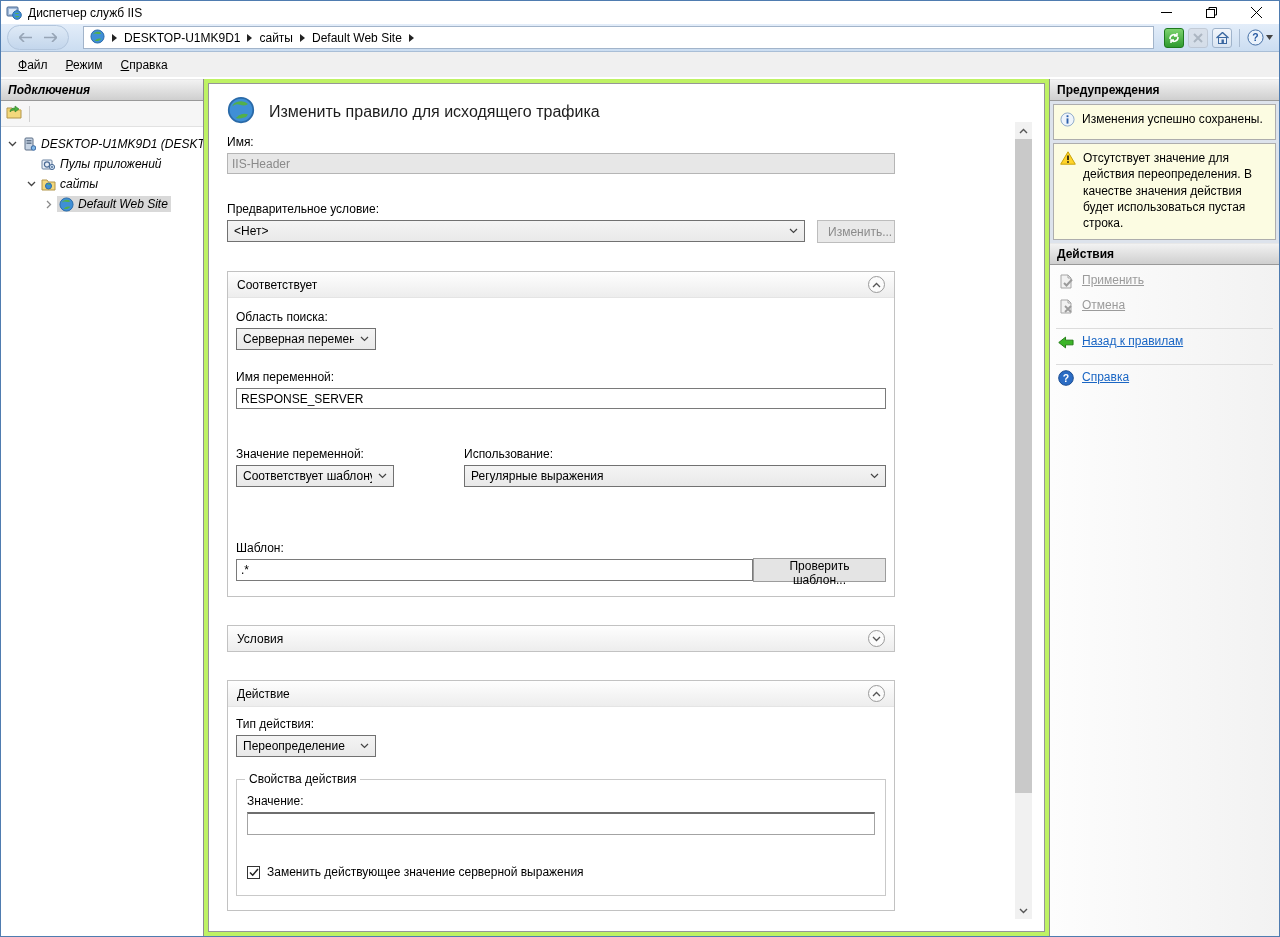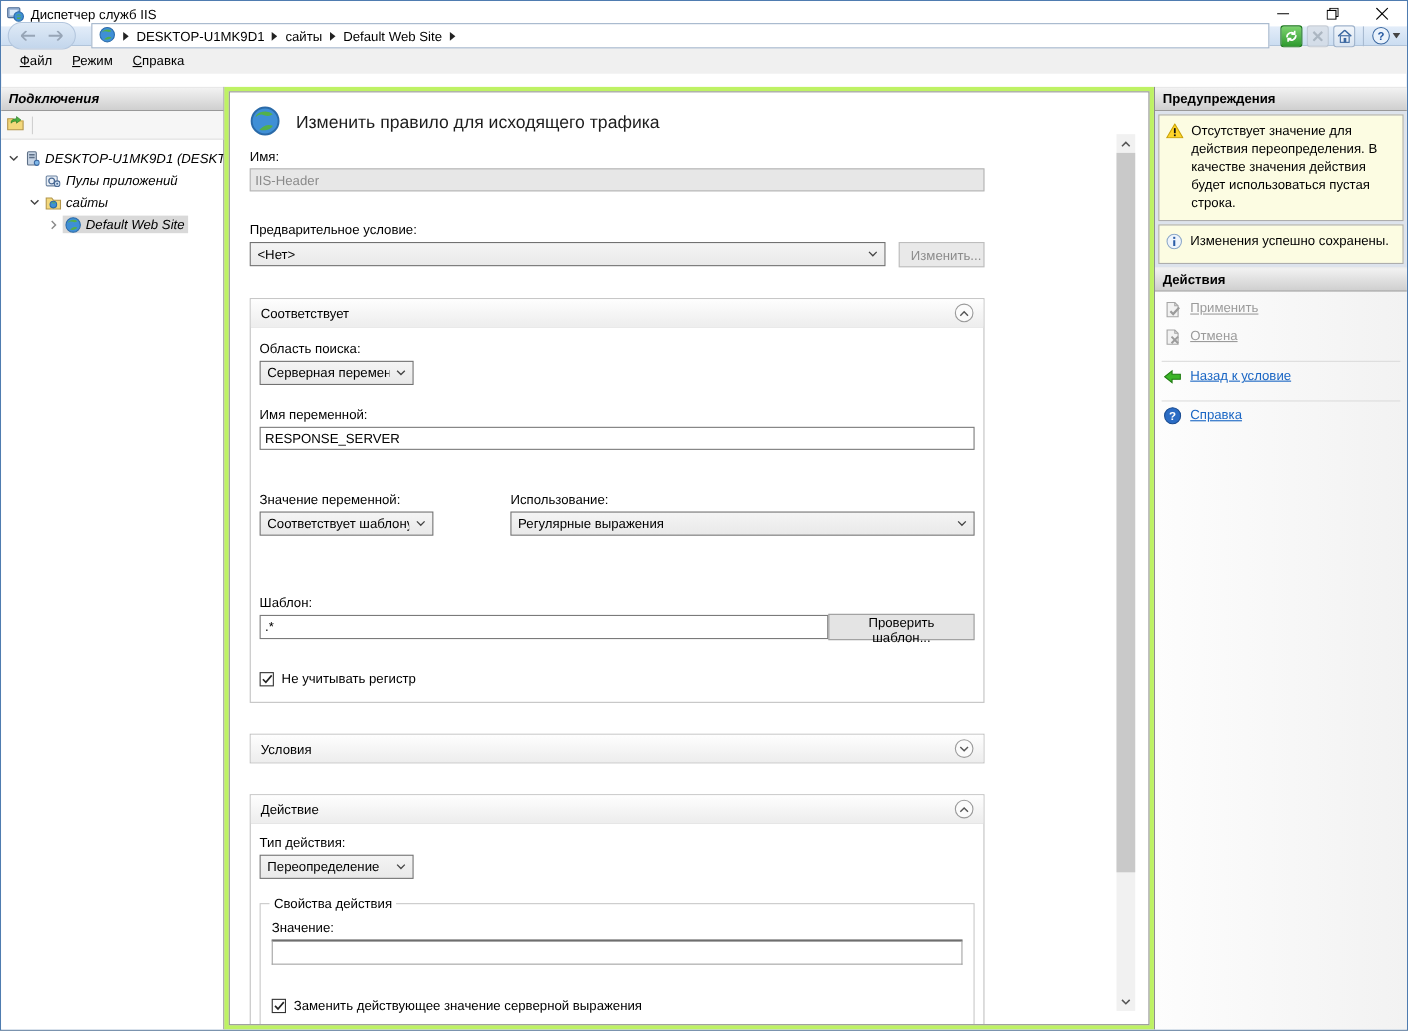--- a/index.html
+++ b/index.html
@@ -8,21 +8,21 @@
   .window{ width:1280px; height:937px; position:relative; background:#fff;
            border:1px solid #4f7cb0; overflow:hidden; font-size:12px; color:#000;}
   
   .titlebar{ height:23px; background:#fff; display:flex; align-items:center; padding-left:5px;}
   .titlebar .app-icon{ width:16px; height:16px; display:inline-block; }
   .titlebar .title-text{ margin-left:6px; font-size:12px; }
   .win-controls{ margin-left:auto; display:flex; height:100%; }
   .win-btn{ width:45px; height:100%; display:flex; align-items:center; justify-content:center; cursor:pointer;}
   .win-btn svg{ stroke:#000; }
   
-  .addressbar{ height:18px; background:linear-gradient(#e3edf9,#cbddf1);
+  .addressbar{ height:28px; background:linear-gradient(#e3edf9,#cbddf1);
      border-bottom:1px solid #a9bed6; display:flex; align-items:center; padding:0 6px;}
   .nav-cloud{ width:62px; height:25px; border-radius:13px;
      background:linear-gradient(#dfeaf6,#c3d6ec); border:1px solid #b3c6dd;
      display:flex; align-items:center; justify-content:space-evenly; }
   .breadcrumb-box{ flex:1; height:23px; background:#fff; border:1px solid #a2b4ca;
      margin:0 10px 0 14px; display:flex; align-items:center; gap:7px; padding:0 6px; font-size:12px;}
   .crumb{ cursor:pointer; }
   .crumb-sep{ width:0; height:0; border-left:5px solid #222; border-top:4px solid transparent; border-bottom:4px solid transparent;}
   .addr-tools{ display:flex; align-items:center; gap:4px; }
   .tool-btn{ width:20px; height:20px; border-radius:3px; display:flex; align-items:center; justify-content:center; cursor:pointer;}
@@ -365,28 +365,20 @@
                   </div>
                 </div>
               </div>
 
               <label class="lbl mt54">Шаблон:</label>
               <div class="pattern-line">
                 <input class="txt" value=".*" style="">
                 <button class="btn">Проверить шаблон...</button>
               </div>
 
-              <div class="checkline mt28">
-                <span class="checkbox">
-                  <svg width="10" height="9" viewBox="0 0 10 9">
-                      <path d="M1 4.5 L3.7 7.2 L9 1" stroke="#222" stroke-width="1.5" fill="none"></path>
-                    </svg>
-                </span>
-                <span>Не учитывать регистр</span>
-              </div>
             </div>
           </div>
 
           <div class="group">
             <div class="group-header">
               <span class="ghlabel">Условия</span>
               <span class="chev-circle">
                 <svg width="9" height="6" viewBox="0 0 9 6">
                     <path d="M1 1 L4.5 4.5 L8 1" stroke="#555" stroke-width="1.3" fill="none"></path>
                   </svg>
@@ -443,37 +435,37 @@
           </div>
         </div>
       </div>
     </div>
 
     <div class="rightpanel">
       <div class="panel-header">Предупреждения</div>
       <div class="warnbox-wrap">
         <div class="warnbox">
           <span class="wicon">
+            <svg width="15" height="15" viewBox="0 0 16 16">
+                <circle cx="8" cy="8" r="7" fill="#eef4fb" stroke="#8aa6c8"></circle>
+                <rect x="7" y="3.5" width="2" height="2" fill="#2b5ea8"></rect>
+                <rect x="7" y="6.8" width="2" height="5.6" fill="#2b5ea8"></rect>
+              </svg>
+          </span>
+          <span>Изменения успешно сохранены.</span>
+        </div>
+        <div class="warnbox">
+          <span class="wicon">
             <svg width="16" height="14" viewBox="0 0 16 14">
                 <path d="M8 0.8 L15.3 13.2 H0.7z" fill="#ffd42a" stroke="#c9a207"></path>
                 <rect x="7.2" y="4.5" width="1.6" height="4.6" fill="#111"></rect>
                 <rect x="7.2" y="10.2" width="1.6" height="1.6" fill="#111"></rect>
               </svg>
           </span>
           <span>Отсутствует значение для действия переопределения. В качестве значения действия будет использоваться пустая строка.</span>
-        </div>
-        <div class="warnbox">
-          <span class="wicon">
-            <svg width="15" height="15" viewBox="0 0 16 16">
-                <circle cx="8" cy="8" r="7" fill="#eef4fb" stroke="#8aa6c8"></circle>
-                <rect x="7" y="3.5" width="2" height="2" fill="#2b5ea8"></rect>
-                <rect x="7" y="6.8" width="2" height="5.6" fill="#2b5ea8"></rect>
-              </svg>
-          </span>
-          <span>Изменения успешно сохранены.</span>
         </div>
       </div>
 
       <div class="panel-header">Действия</div>
       <div class="actions-list">
         <div class="action-row disabled">
           <span class="aicon">
             <svg width="15" height="15" viewBox="0 0 15 15">
                 <path d="M2 1 h7 l3 3 v10 H2z" fill="#f2f2f2" stroke="#a5a5a5"></path>
                 <path d="M9 1 v3 h3" fill="none" stroke="#a5a5a5"></path>
@@ -492,21 +484,21 @@
           </span>
           <span>Отмена</span>
         </div>
         <div class="action-sep"></div>
         <div class="action-row link">
           <span class="aicon">
             <svg width="17" height="13" viewBox="0 0 17 13">
                 <path d="M8 0.8 V4 H16 V9 H8 V12.2 L0.8 6.5z" fill="#3cb528" stroke="#1f7a12"></path>
               </svg>
           </span>
-          <span>Назад к условие</span>
+          <span>Назад к правилам</span>
         </div>
         <div class="action-sep"></div>
         <div class="action-row link">
           <span class="aicon">
             <svg width="16" height="16" viewBox="0 0 16 16">
                 <circle cx="8" cy="8" r="7.3" fill="#2b6cc4" stroke="#1b4d92"></circle>
                 <text x="8" y="12" text-anchor="middle" font-size="10.5" font-family="Liberation Sans" font-weight="bold" fill="#fff">?</text>
               </svg>
           </span>
           <span>Справка</span>

